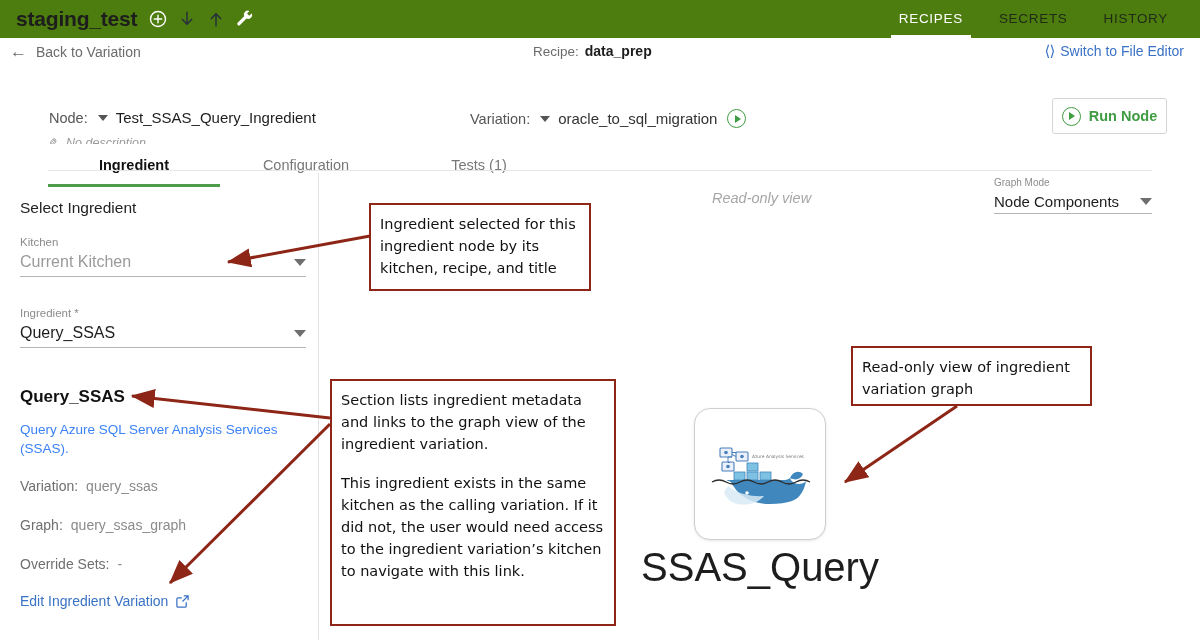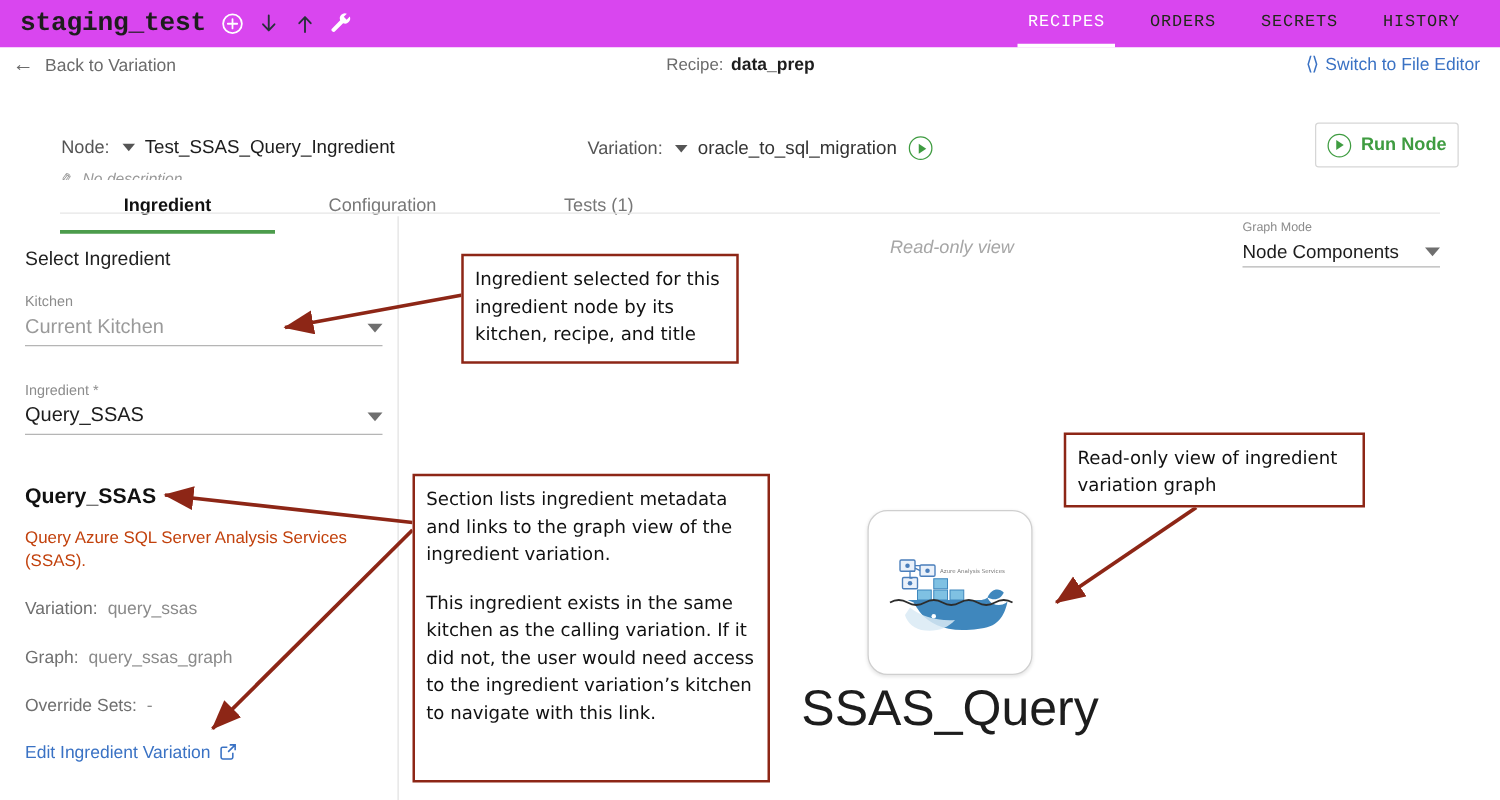--- a/index.html
+++ b/index.html
@@ -7,22 +7,22 @@
     width: 1200px; height: 640px;
     background: #ffffff;
     font-family: "Liberation Sans", sans-serif;
     overflow: hidden;
   }
   #root { position: relative; width: 1200px; height: 640px; }
 
   
   .appbar {
     position: absolute; left: 0; top: 0; width: 1200px; height: 38px;
-    background: #d946ef;
-    display: flex; align-items: center; font-family: Liberation Mono, monospace;
+    background: #4d7c0f;
+    display: flex; align-items: center;
   }
   .app-title {
     font-size: 21px; font-weight: bold; color: #1d1d1d;
     margin-left: 16px; letter-spacing: -0.2px;
   }
   .appbar-icons { display: flex; align-items: center; gap: 9px; margin-left: 11px; }
   .ab-ico { width: 20px; height: 20px; display: block; cursor: pointer; }
   .appbar-nav { margin-left: auto; display: flex; align-items: center; height: 38px; }
   .nav-item {
     font-size: 13.5px; letter-spacing: 0.7px; color: #1f2a17;
@@ -114,21 +114,21 @@
     border-bottom: 1px solid #b5b5b5; padding-bottom: 5px;
   }
   .field-value { font-size: 16px; color: #1d1d1d; text-align: right; }
   .field-value.placeholder { color: #9a9a9a; }
   .dd-caret {
     width: 0; height: 0; border-left: 6px solid transparent; border-right: 6px solid transparent;
     border-top: 7px solid #6f6f6f; margin-bottom: 5px;
   }
 
   .meta-title { position: absolute; left: 20px; top: 387px; font-size: 17px; font-weight: bold; color: #111; }
-  .meta-desc { position: absolute; left: 20px; top: 420px; width: 280px; font-size: 13.5px; color: #c2410c; line-height: 19px; }
+  .meta-desc { position: absolute; left: 20px; top: 420px; width: 280px; font-size: 13.5px; color: #3b82f6; line-height: 19px; }
   .meta-row { position: absolute; left: 20px; font-size: 14px; color: #6f6f6f; }
   .meta-row .mv { color: #8a8a8a; margin-left: 8px; }
   .edit-link {
     position: absolute; left: 20px; top: 593px;
     font-size: 14px; color: #3a72c4; cursor: pointer;
     display: flex; align-items: center; gap: 7px;
   }
 
   
   .readonly-label {
@@ -178,21 +178,20 @@
       </svg>
       <svg class="ab-ico" viewBox="0 0 24 24">
         <path d="M12 20V6M6.5 11.5L12 5.6l5.5 5.9" fill="none" stroke="#27303a" stroke-width="1.8" stroke-linecap="round" stroke-linejoin="round"></path>
       </svg>
       <svg class="ab-ico" viewBox="0 0 24 24">
         <path d="M20.2 5.1a4.9 4.9 0 0 1-6.4 6.4L6.3 19a2 2 0 1 1-2.8-2.8l7.5-7.5a4.9 4.9 0 0 1 6.4-6.4l-3 3 2.8 2.8 3-3z" fill="#ffffff"></path>
       </svg>
     </div>
     <div class="appbar-nav">
       <div class="nav-item active">RECIPES</div>
-      <div class="nav-item">ORDERS</div>
       <div class="nav-item">SECRETS</div>
       <div class="nav-item">HISTORY</div>
       <div class="nav-spacer"></div>
     </div>
   </div>
 
   <div class="subhead">
 
     <div class="back-link">
       <span class="back-arrow">←</span>

